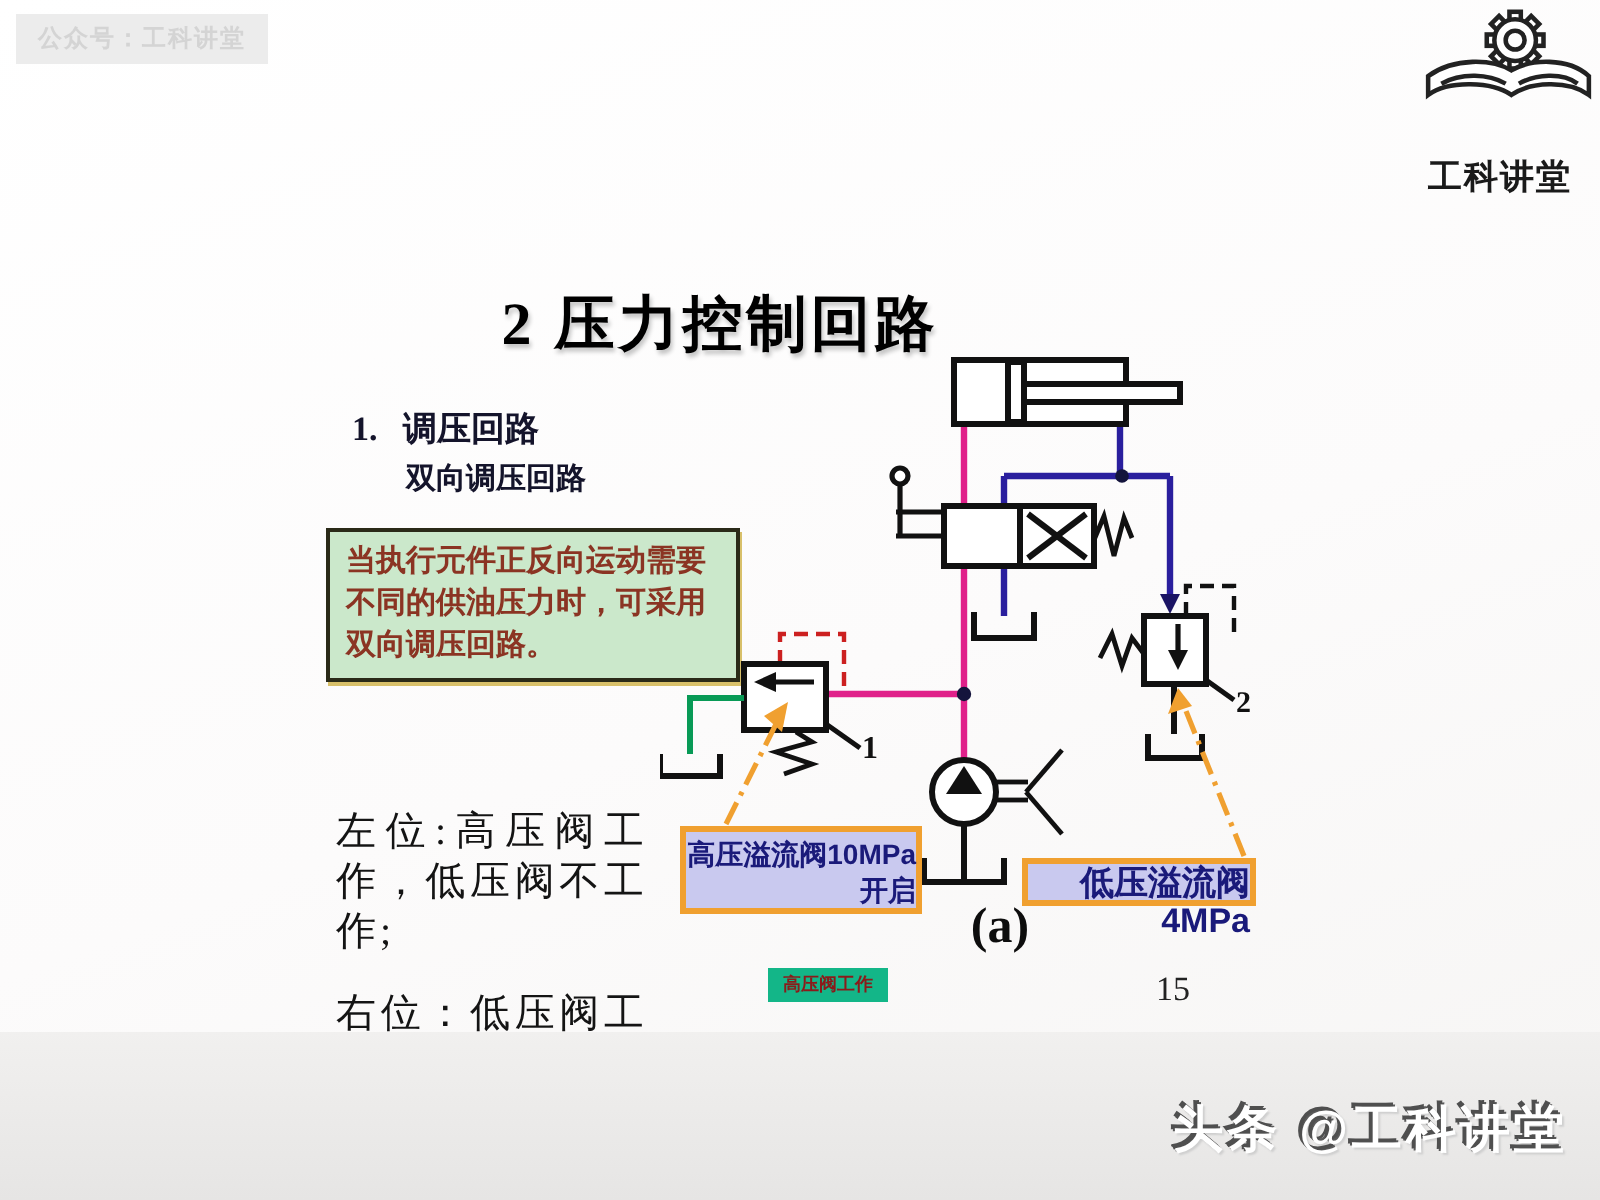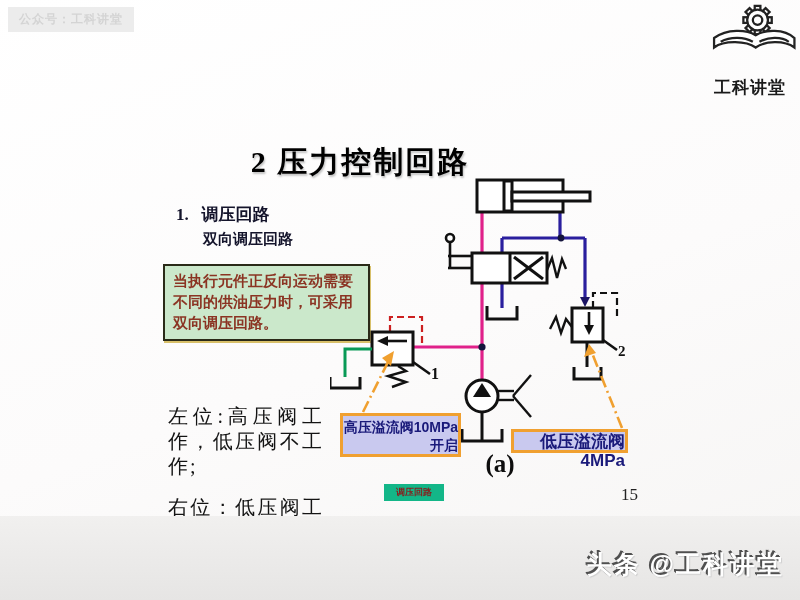--- a/index.html
+++ b/index.html
@@ -46,21 +46,21 @@
   .callout-lp{left:511px;top:429px;width:117px;height:24px;font-size:17px;line-height:19px;}
 
   .figure-label{position:absolute;left:468px;top:450px;width:64px;text-align:center;
     font-family:"Liberation Serif",serif;font-size:25px;font-weight:900;color:#0d0d0d;}
 
   .video-tag{position:absolute;left:384px;top:484px;width:60px;height:17px;background:#13b688;
     color:#8b1a1a;font-size:9px;font-weight:bold;display:flex;align-items:center;
     justify-content:center;border:0;cursor:pointer;}
 
   .page-number{position:absolute;left:578px;top:485px;font-family:"Liberation Serif",serif;
-    font-size:17px;color:#222;margin-left:43px;}
+    font-size:17px;color:#222;}
 
   
   .bottom-strip{position:absolute;left:0;top:516px;width:800px;height:84px;
     background:linear-gradient(#f1f0ef,#e6e5e4);}
   .credit{position:absolute;right:16px;top:548px;font-size:25px;font-weight:bold;color:#ffffff;
     letter-spacing:2px;text-shadow:-2px -2px 0 #4f4f4f,-1px -1px 0 #5a5a5a,1px 1px 1px #cfcfcf;}
 </style>
 </head>
 <body>
 
@@ -213,18 +213,18 @@
 
   <div class="callout callout-hp">
     <div>高压溢流阀10MPa</div>
     <div>开启</div>
   </div>
   <div class="callout callout-lp">低压溢流阀4MPa</div>
 
   <div class="figure-label">(a)</div>
   <div class="page-number">15</div>
 
-  <button class="video-tag">调压回路</button>
+  <button class="video-tag">高压阀工作</button>
 
   <div class="bottom-strip"></div>
   <div class="credit">头条 @工科讲堂</div>
 
 </div>
 
 </body></html>

